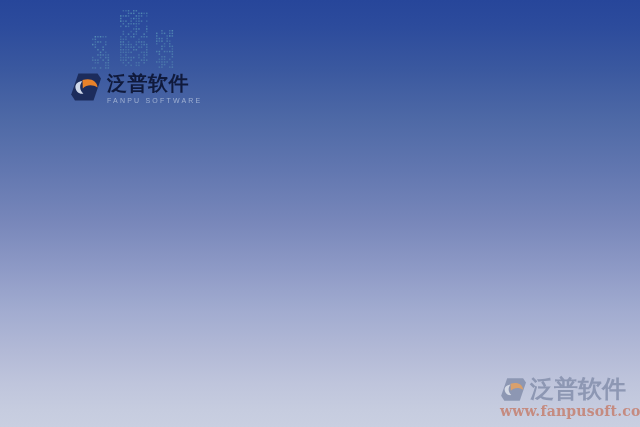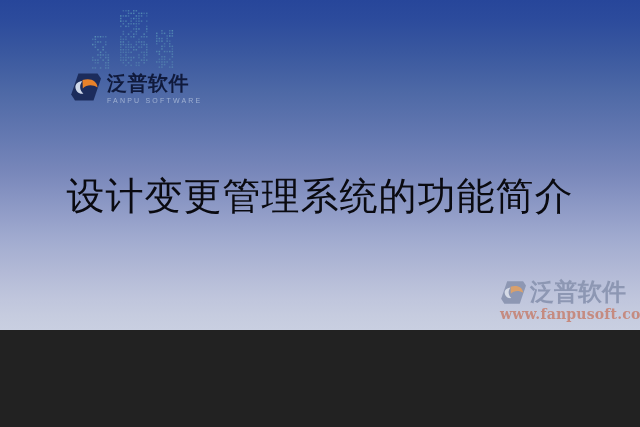--- a/index.html
+++ b/index.html
@@ -4,21 +4,21 @@
 <style>
   html, body {
     margin: 0;
     padding: 0;
     background: #222;
   }
 
   #slide {
     position: relative;
     width: 640px;
-    height: 330px;
+    height: 427px;
     overflow: hidden;
     font-family: "Liberation Sans", sans-serif;
     
     background: linear-gradient(
       to bottom,
       #27469a 0%,
       #2c4b9c 6%,
       #3a589f 16%,
       #4e69a6 28%,
       #6277b0 40%,
@@ -395,21 +395,20 @@
       <path d="M8.4 1.5 L27.5 1.5 L31 6.5 L23.5 28.5 L5 28.5 L1.2 22.5 Z" fill="#1c2c5c"></path>
       <path d="M12.5 8 C21 5.6 27 9 27.6 15.4 C22.5 12.2 16.4 12.6 12.8 16.4 Z" fill="#e8822a"></path>
       <path d="M12.3 9.2 C9.2 12.6 9.4 18.4 13.4 21.6 C9.6 22.6 5.6 19.4 5.4 15.2 C5.2 11.8 8.2 9.2 12.3 9.2 Z" fill="#cfd8ea"></path>
     </svg>
     <div class="wordblock">
       <div class="cn">泛普软件</div>
       <div class="en">FANPU SOFTWARE</div>
     </div>
   </div>
 
-  <div id="main-title">设计变更管理系统的功能简介</div>
 
   <div id="watermark">
     <div class="wm-top">
       <svg class="wm-mark" viewBox="0 0 32 30">
         <path d="M8.4 1.5 L27.5 1.5 L31 6.5 L23.5 28.5 L5 28.5 L1.2 22.5 Z" fill="#8d97b3"></path>
         <path d="M12.5 8 C21 5.6 27 9 27.6 15.4 C22.5 12.2 16.4 12.6 12.8 16.4 Z" fill="#d9a06c"></path>
         <path d="M12.3 9.2 C9.2 12.6 9.4 18.4 13.4 21.6 C9.6 22.6 5.6 19.4 5.4 15.2 C5.2 11.8 8.2 9.2 12.3 9.2 Z" fill="#d5dae6"></path>
       </svg>
       <div class="wm-cn">泛普软件</div>
     </div>

